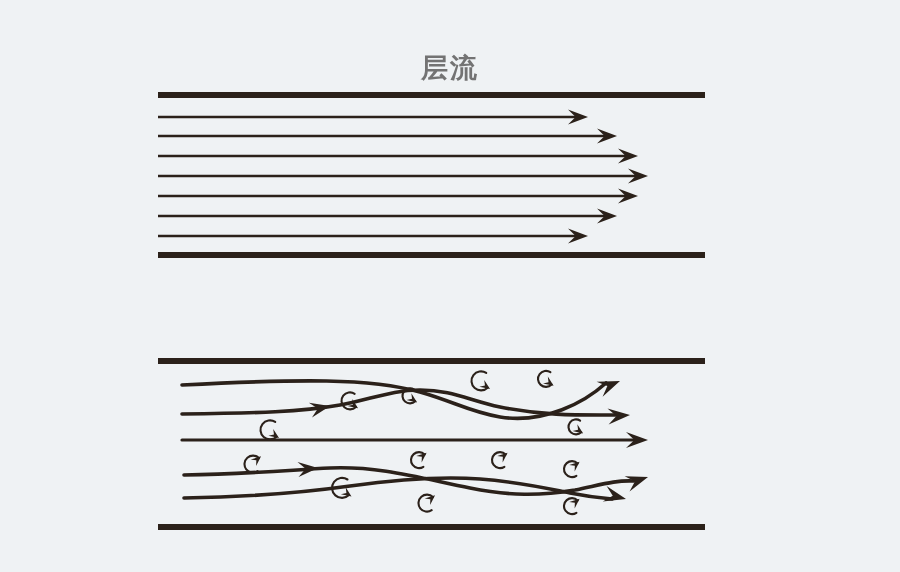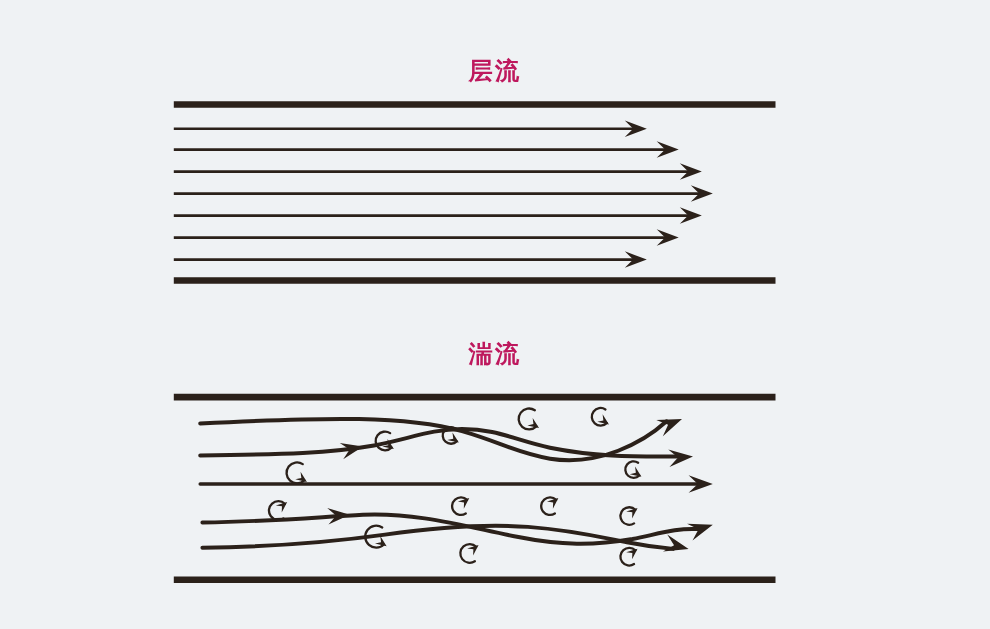--- a/index.html
+++ b/index.html
@@ -19,44 +19,43 @@
     position: absolute;
     left: 0;
     top: 0;
     width: 900px;
     height: 572px;
   }
   .section-title {
     position: absolute;
     width: 100%;
     text-align: center;
-    font-size: 22px;
+    font-size: 27px;
     font-weight: 700;
-    color: #be185d;
+    color: #737373;
     letter-spacing: 2px;
     font-family: "DejaVu Sans", "Liberation Sans", sans-serif;
     user-select: none;
   }
   #laminar-title { top: 50px; left: 0; }
   #turbulent-title { top: 307px; left: 0; }
   svg { display: block; }
   .flow-svg {
     position: absolute;
     left: 0;
     top: 0;
   }
 </style>
 </head>
 <body>
 
 <div id="diagram-root">
 
   <div class="section-title" id="laminar-title">层流</div>
 
-  <div class="section-title" id="turbulent-title">湍流</div>
 
   <svg class="flow-svg" id="flow-canvas" width="900" height="572" viewBox="0 0 900 572" xmlns="http://www.w3.org/2000/svg">
 
     <g id="laminar-group">
         <line x1="158" y1="95" x2="705" y2="95" stroke="#2b211a" stroke-width="6" stroke-linecap="butt"></line>
         <line x1="158" y1="255" x2="705" y2="255" stroke="#2b211a" stroke-width="6" stroke-linecap="butt"></line>
         <g>
           <line x1="158" y1="117" x2="576" y2="117" stroke="#2b211a" stroke-width="2.4" stroke-linecap="butt"></line>
           <path d="M 588.00 117.00 L 568.00 109.50 L 575.60 117.00 L 568.00 124.50 Z" fill="#2b211a"></path>
         </g>

